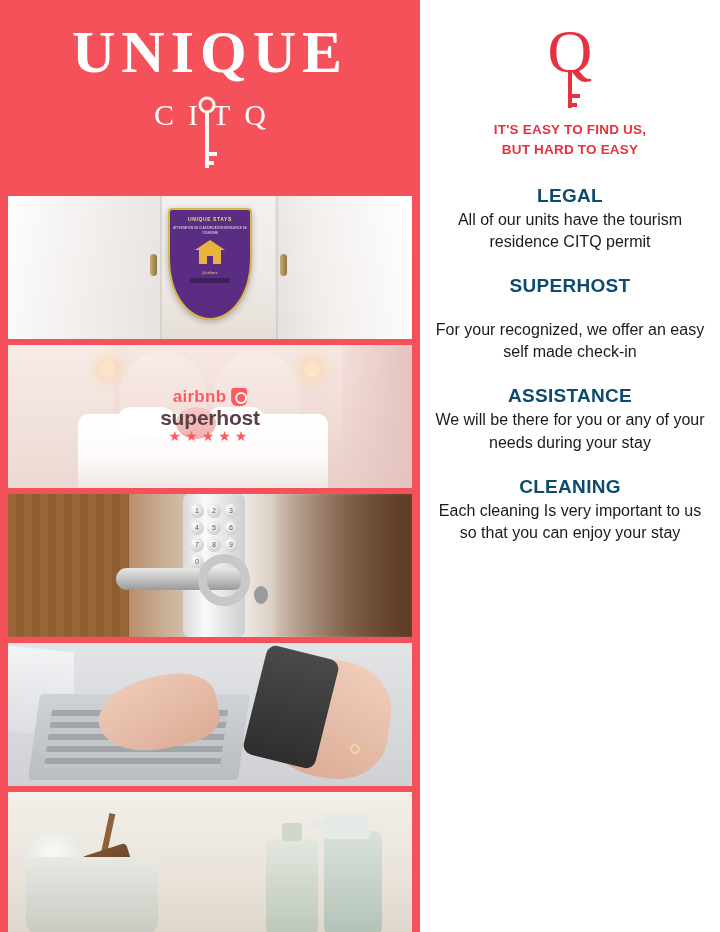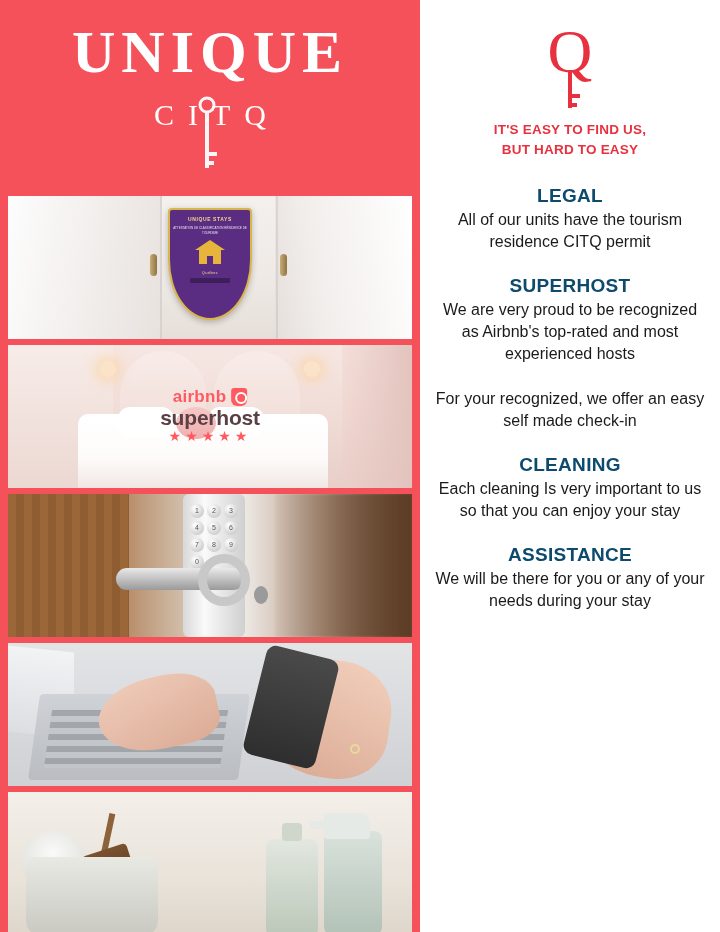--- a/index.html
+++ b/index.html
@@ -360,31 +360,30 @@
       <div>BUT HARD TO EASY</div>
     </div>
 
     <div class="section">
       <h3>LEGAL</h3>
       <p>All of our units have the tourism residence CITQ permit</p>
     </div>
 
     <div class="section">
       <h3>SUPERHOST</h3>
-      <p>We are very proud to be recognized as Airbnb's top-rated and most experienced hosts</p>
     </div>
 
     <div class="section">
       <p>For your recognized, we offer an easy self made check-in</p>
+    </div>
+
+    <div class="section">
+      <h3>ASSISTANCE</h3>
+      <p>We will  be there for you or any of your needs during your stay</p>
     </div>
 
     <div class="section">
       <h3>CLEANING</h3>
       <p>Each cleaning Is very important to us so that you can enjoy your stay</p>
     </div>
 
-    <div class="section">
-      <h3>ASSISTANCE</h3>
-      <p>We will  be there for you or any of your needs during your stay</p>
-    </div>
-
   </div>
 </div>
 
 </body></html>

